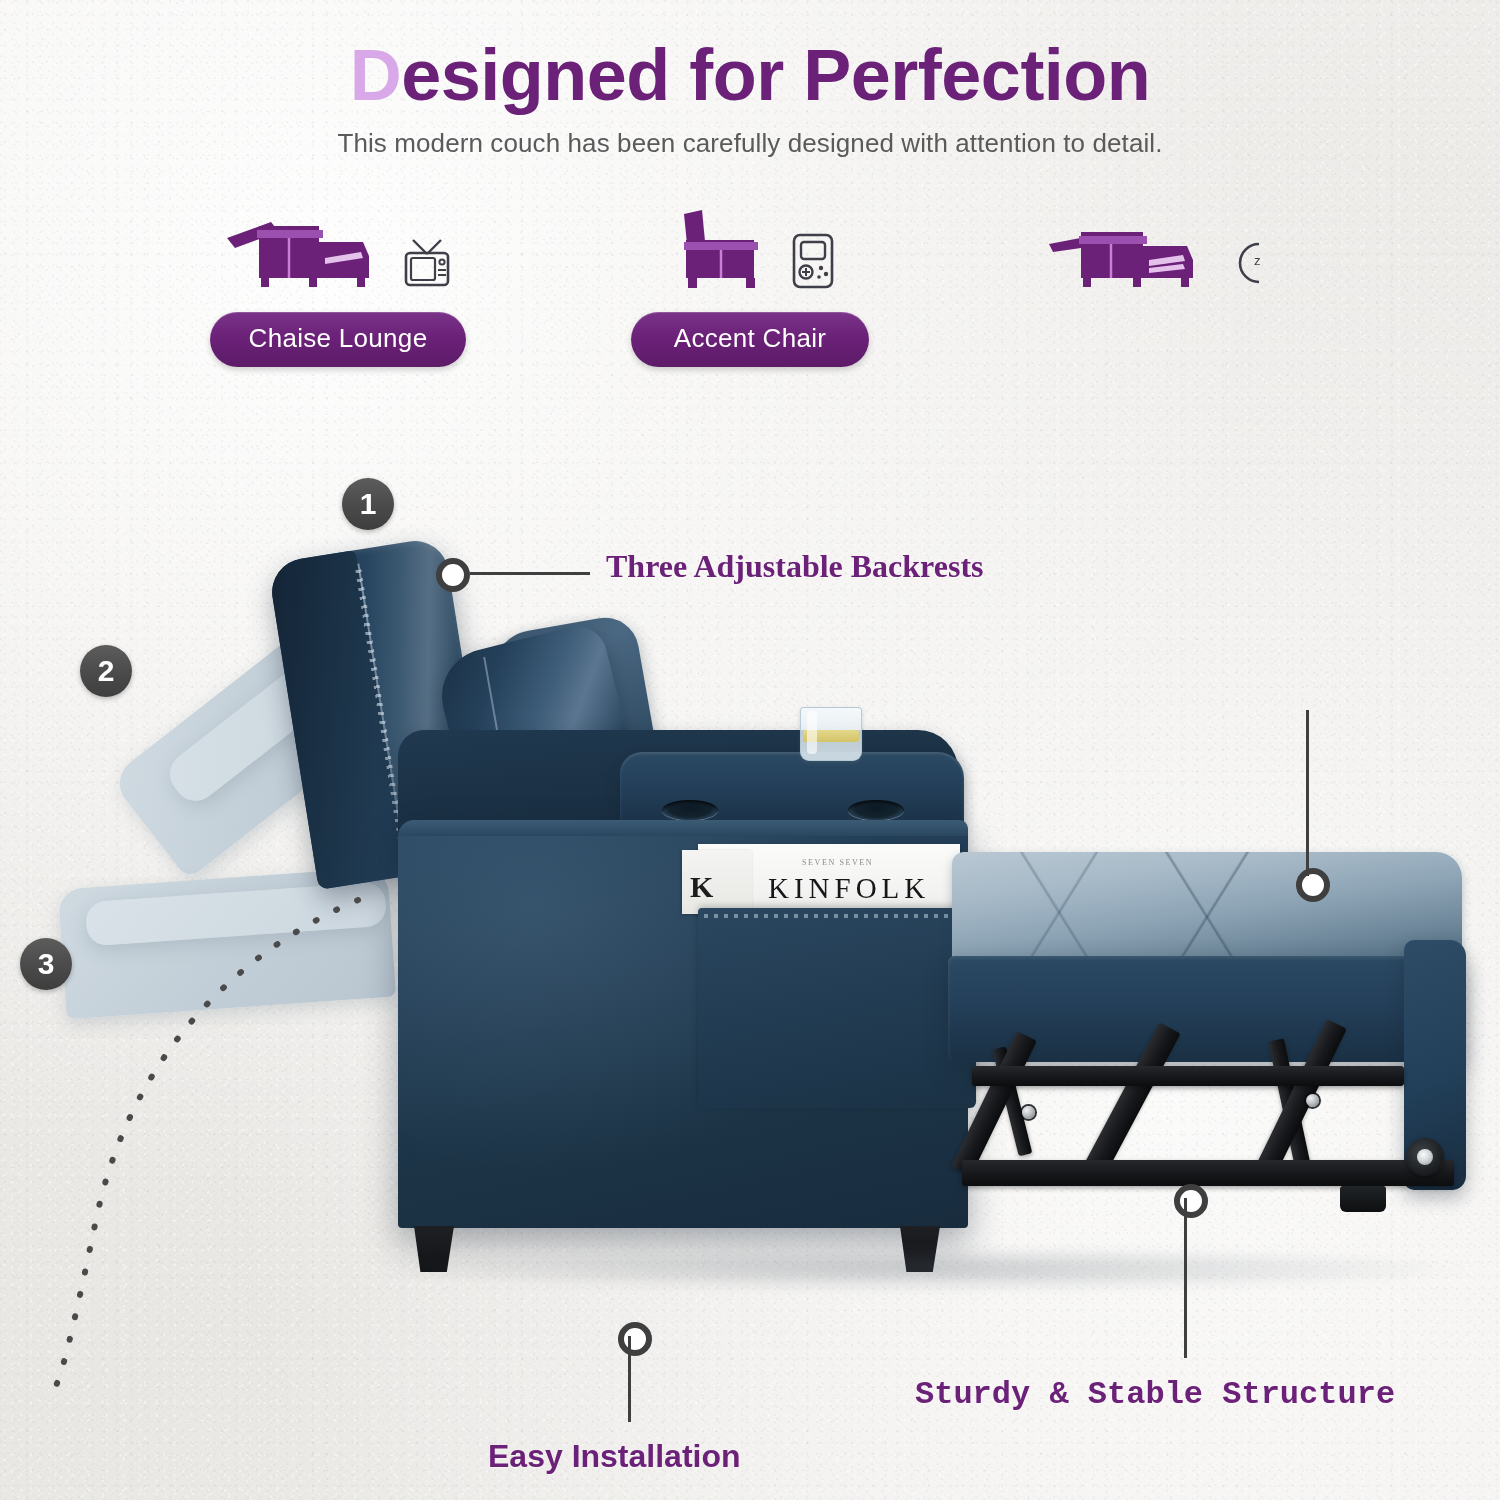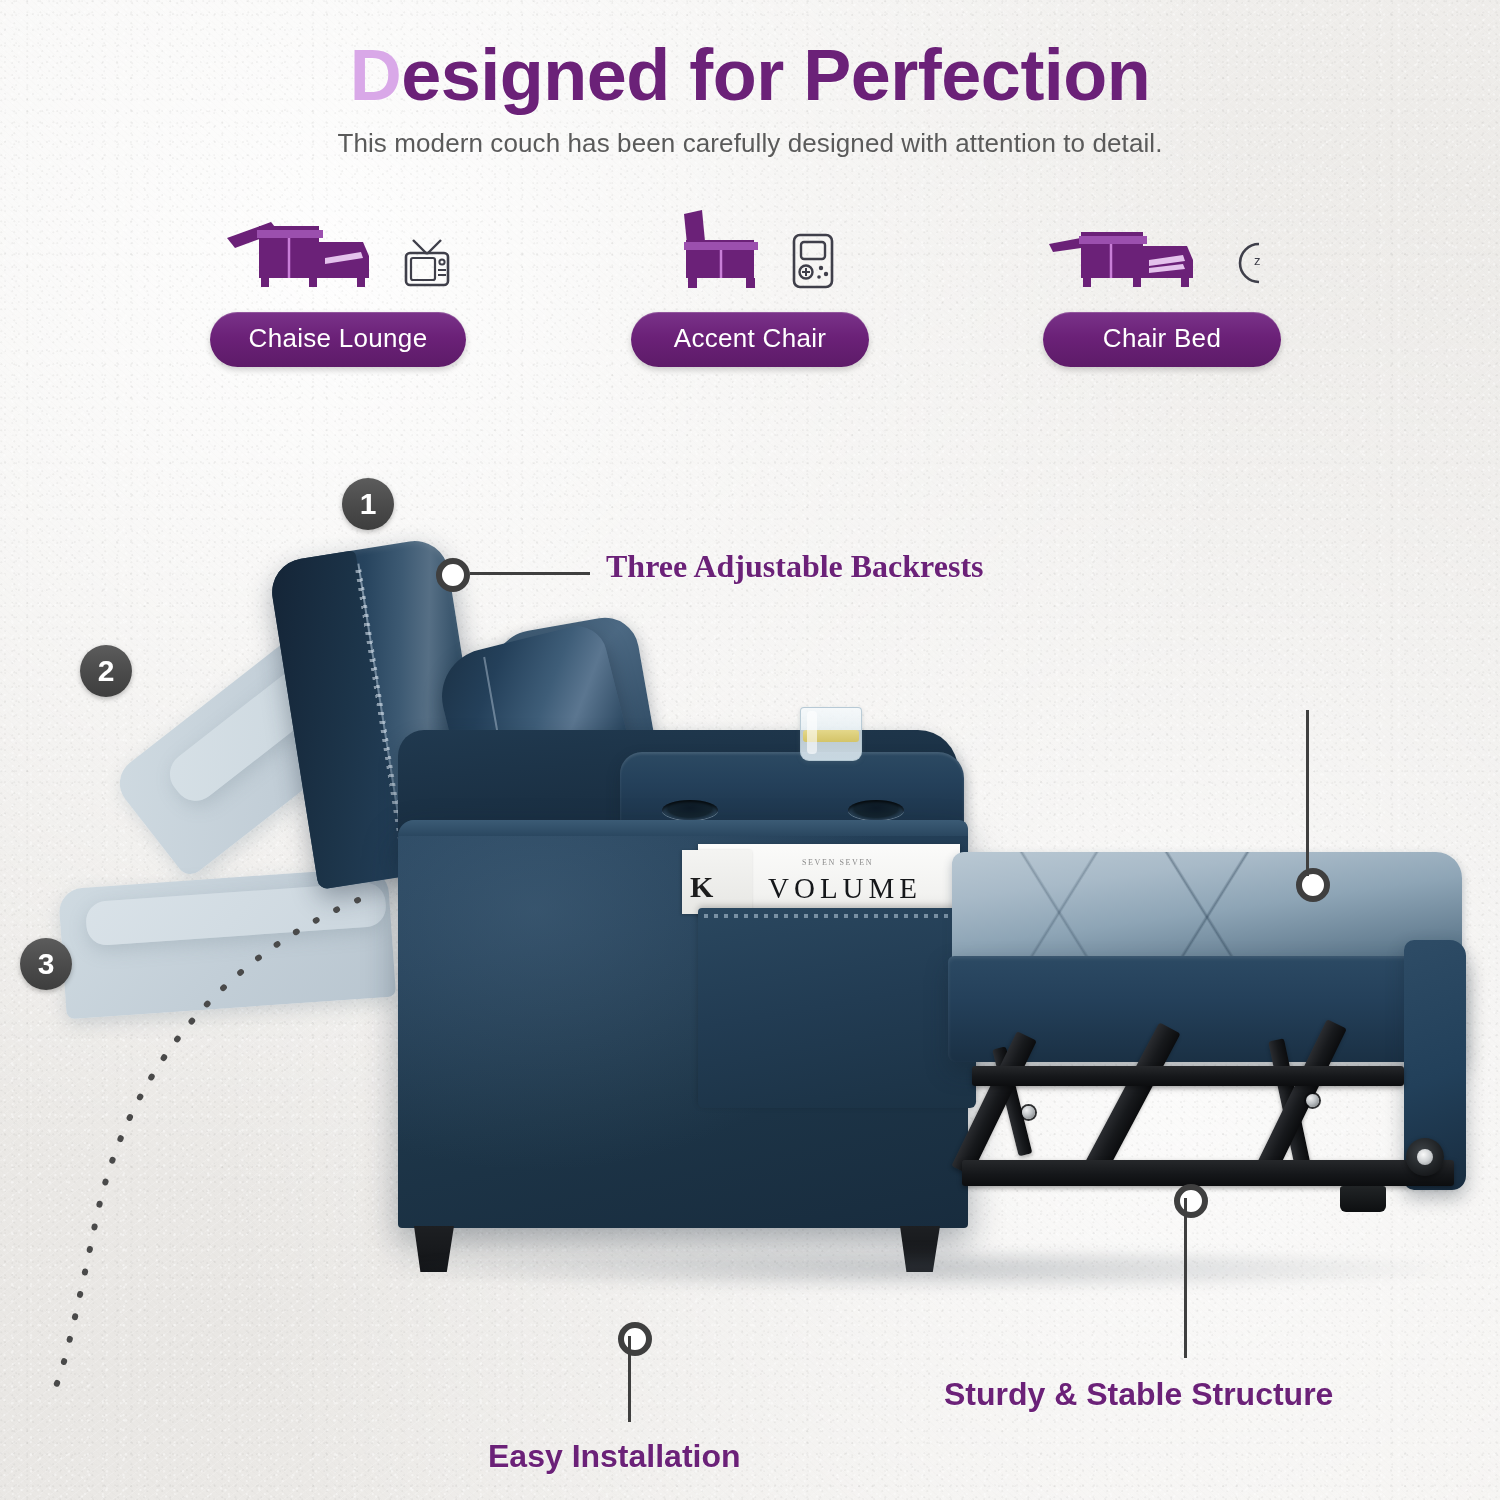--- a/index.html
+++ b/index.html
@@ -466,21 +466,21 @@
   .callout-label {
     position: absolute;
     font-size: 32px;
     font-weight: bold;
     color: #6b2178;
     white-space: nowrap;
     text-shadow: 0 1px 1px rgba(255,255,255,0.55);
   }
   .lab-backrests  { left: 606px;  top: 548px; font-family: Liberation Serif, serif; }
   .lab-cushion    { left: 1152px; top: 658px; }
-  .lab-sturdy     { left: 944px;  top: 1376px; }
+  .lab-sturdy     { left: 915px;  top: 1376px; font-family: Liberation Mono, monospace; }
   .lab-install    { left: 488px;  top: 1438px; }
 
   .ring {
     position: absolute;
     width: 22px; height: 22px;
     border-radius: 50%;
     border: 6px solid #3f3f3f;
     background: #ffffff;
     box-sizing: content-box;
   }
@@ -580,21 +580,20 @@
           <path d="M102 62 L136 58 L138 63 L102 67 Z" fill="#e4c2ec"></path>
           <rect x="36" y="72" width="8" height="9" fill="#6b2178"></rect>
           <rect x="86" y="72" width="8" height="9" fill="#6b2178"></rect>
           <rect x="134" y="72" width="8" height="9" fill="#6b2178"></rect>
         </svg>
         <svg width="52" height="56" viewBox="0 0 52 56">
           <path d="M34 8 A19 19 0 1 0 34 46 A15 15 0 1 1 34 8 Z" fill="none" stroke="#3f3f4a" stroke-width="2.6"></path>
           <text x="29" y="29" font-family="Liberation Sans, sans-serif" font-size="13" fill="#3f3f4a">z</text>
         </svg>
       </div>
-      <div class="pill">Chair Bed</div>
     </div>
   </div>
 
   <div id="stage">
 
     <div class="ghost ghost-2"></div>
     <div class="ghost ghost-2b"></div>
     <div class="ghost ghost-3"></div>
     <div class="ghost ghost-3b"></div>
 
@@ -619,21 +618,21 @@
       <div class="sheen"></div>
     </div>
 
     <div class="body">
       <div class="toprail"></div>
 
       <div class="magazine">
         <div class="mag-behind"></div>
         <div class="mag-mark">K</div>
         <div class="mag-kicker">SEVEN SEVEN</div>
-        <div class="mag-title">VOLUME</div>
+        <div class="mag-title">KINFOLK</div>
       </div>
 
       <div class="pocket">
         <div class="pstitch"></div>
       </div>
     </div>
 
     <div class="leg leg-front"></div>
     <div class="leg leg-back"></div>
 

